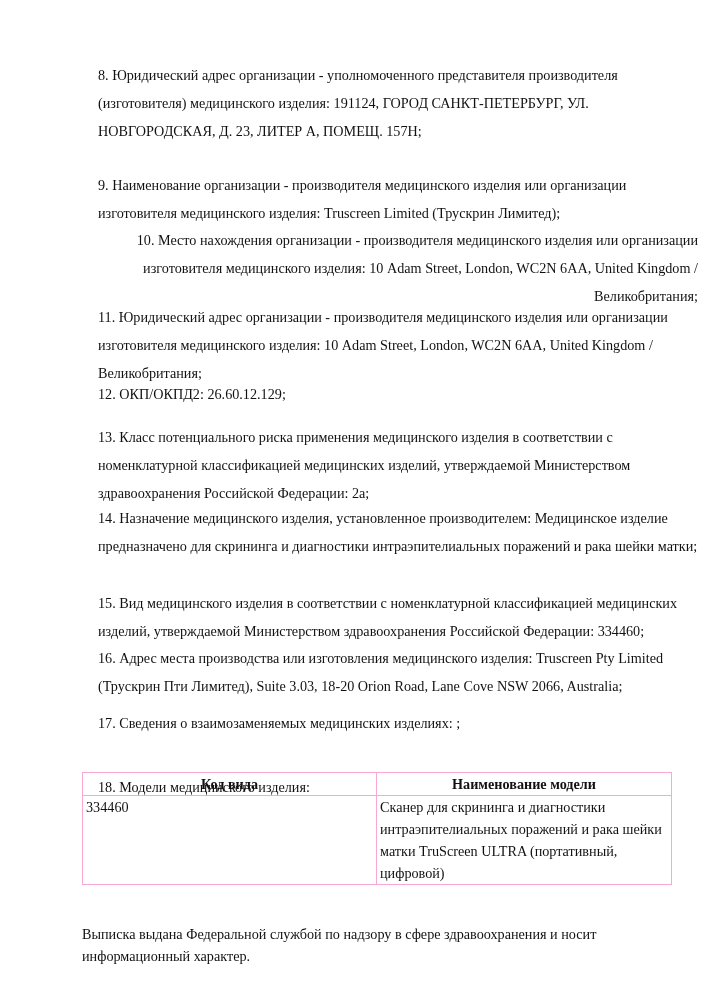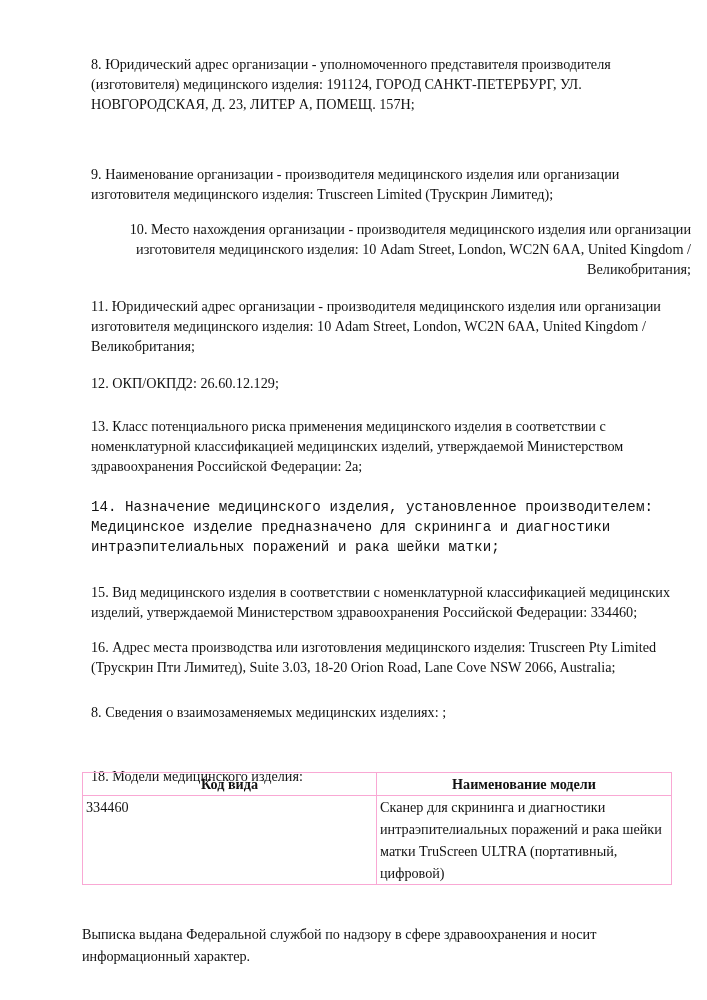--- a/index.html
+++ b/index.html
@@ -1,21 +1,21 @@
 <!DOCTYPE html>
 <html><head>
 <meta charset="utf-8">
 <style>
   html, body { margin: 0; padding: 0; background: #ffffff; }
   body {
     width: 707px; height: 1000px; position: relative; overflow: hidden;
     font-family: "Liberation Serif", serif; color: #111111; font-size: 14.2px;
   }
   .page { position: absolute; left: 82px; top: 40px; width: 600px; }
-  .para { margin: 9px; line-height: 20px; }
+  .para { margin: 16px; line-height: 28px; }
   .abs { position: absolute; left: 0; width: 600px; }
   table.models {
     position: absolute; left: 0; top: 732px; width: 590px;
     border-collapse: collapse; font-size: 14.2px;
   }
   table.models th, table.models td {
     border: 1px solid #f9a8d4; padding: 0 3px; vertical-align: top; line-height: 22px;
   }
   table.models th { font-weight: bold; text-align: center; height: 22px; }
   table.models td { height: 86px; }
@@ -25,24 +25,24 @@
 </head>
 <body>
 
 <div class="page">
   <p class="para abs" style="top:5px;">8. Юридический адрес организации - уполномоченного представителя производителя (изготовителя) медицинского изделия: 191124, ГОРОД САНКТ-ПЕТЕРБУРГ, УЛ. НОВГОРОДСКАЯ, Д. 23, ЛИТЕР А, ПОМЕЩ. 157Н;</p>
   <p class="para abs" style="top:115px;">9. Наименование организации - производителя медицинского изделия или организации изготовителя медицинского изделия: Truscreen Limited (Трускрин Лимитед);</p>
   <p class="para abs" style="top:170px;text-align:right;">10. Место нахождения организации - производителя медицинского изделия или организации изготовителя медицинского изделия: 10 Adam Street, London, WC2N 6AA, United Kingdom / Великобритания;</p>
   <p class="para abs" style="top:247px;">11. Юридический адрес организации - производителя медицинского изделия или организации изготовителя медицинского изделия: 10 Adam Street, London, WC2N 6AA, United Kingdom / Великобритания;</p>
   <p class="para abs" style="top:324px;">12. ОКП/ОКПД2: 26.60.12.129;</p>
   <p class="para abs" style="top:367px;">13. Класс потенциального риска применения медицинского изделия в соответствии с номенклатурной классификацией медицинских изделий, утверждаемой Министерством здравоохранения Российской Федерации: 2а;</p>
-  <p class="para abs" style="top:448px;font-family:Liberation Mono, monospace;">14. Назначение медицинского изделия, установленное производителем: Медицинское изделие предназначено для скрининга и диагностики интраэпителиальных поражений и рака шейки матки;</p>
+  <p class="para abs" style="top:448px;">14. Назначение медицинского изделия, установленное производителем: Медицинское изделие предназначено для скрининга и диагностики интраэпителиальных поражений и рака шейки матки;</p>
   <p class="para abs" style="top:533px;">15. Вид медицинского изделия в соответствии с номенклатурной классификацией медицинских изделий, утверждаемой Министерством здравоохранения Российской Федерации: 334460;</p>
   <p class="para abs" style="top:588px;">16. Адрес места производства или изготовления медицинского изделия: Truscreen Pty Limited (Трускрин Пти Лимитед), Suite 3.03, 18-20 Orion Road, Lane Cove NSW 2066, Australia;</p>
-  <p class="para abs" style="top:653px;">8. Сведения о взаимозаменяемых медицинских изделиях: ;</p>
+  <p class="para abs" style="top:653px;">17. Сведения о взаимозаменяемых медицинских изделиях: ;</p>
   <p class="para abs" style="top:717px;">18. Модели медицинского изделия:</p>
 
   <table class="models">
     <thead>
       <tr>
         <th class="c1">Код вида</th>
         <th>Наименование модели</th>
       </tr>
     </thead>
     <tbody>

